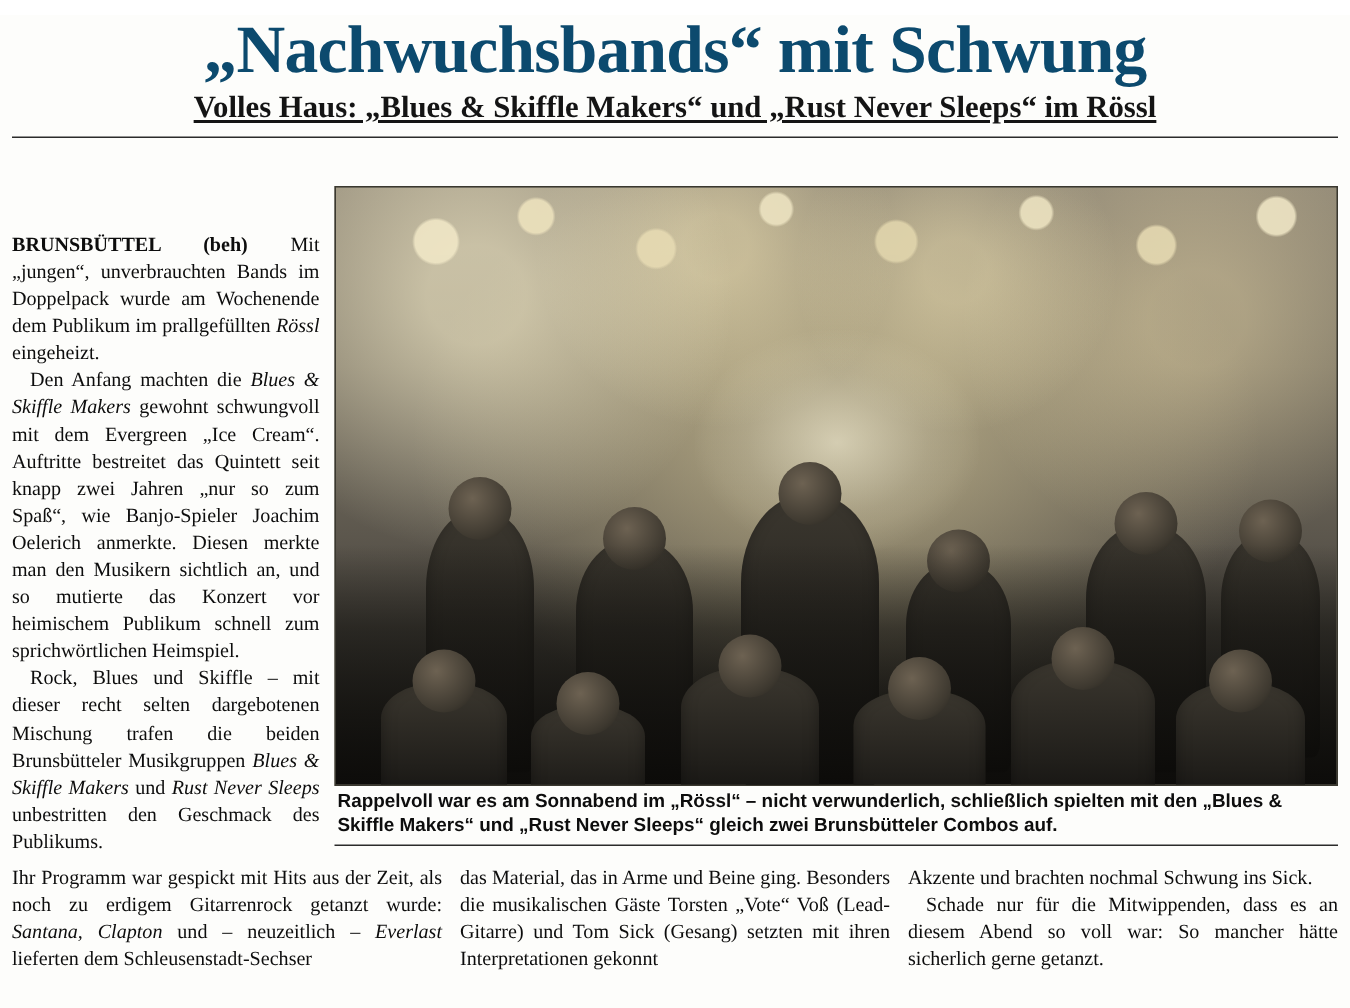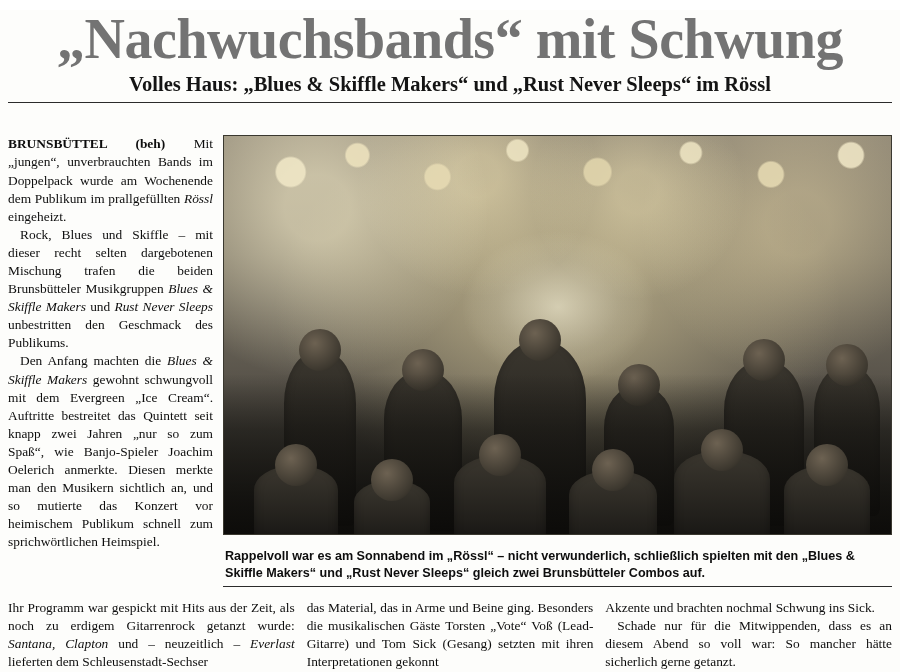--- a/index.html
+++ b/index.html
@@ -20,45 +20,46 @@
     height: 672px;
     background: #fdfdfb;
     box-sizing: border-box;
     padding: 0 8px;
   }
   
   .headline {
     text-align: center;
     font-family: "Liberation Serif", serif;
     font-weight: bold;
-    font-size: 56px;
+    font-size: 45px;
     letter-spacing: -0.5px;
     line-height: 1.05;
     margin: 10px 0 2px 0;
-    color: #737373;
+    color: #0c4a6e;
   }
   .subhead {
     text-align: center;
     font-family: "Liberation Serif", serif;
     font-weight: bold;
     font-size: 20.5px;
     line-height: 1.15;
     margin: 4px 0 6px 0;
     color: #141414;
+    text-decoration: underline;
   }
   .rule {
     border: none;
     border-top: 1.5px solid #2b2b2b;
     margin: 4px 0 6px 0;
   }
   
   .body-wrap {
     display: flex;
     gap: 10px;
-    align-items: flex-start;
+    align-items: flex-end;
     margin-top: 32px;
   }
   .col-left {
     width: 205px;
     flex: 0 0 205px;
     font-size: 13.4px;
     line-height: 1.35;
     text-align: justify;
     hyphens: auto;
   }
@@ -139,21 +140,21 @@
     position: absolute;
     left: 0; right: 0; bottom: 0; height: 160px;
     background: linear-gradient(180deg, rgba(20,19,16,0) 0%, rgba(20,19,16,0.55) 35%, rgba(12,11,9,0.92) 100%);
   }
   
   .caption {
     font-family: "Liberation Sans", sans-serif;
     font-weight: bold;
     font-size: 12.6px;
     line-height: 1.32;
-    padding: 13px 2px 4px 2px;
+    padding: 2px 2px 4px 2px;
     border-bottom: 1.2px solid #2b2b2b;
     margin-bottom: 6px;
   }
   
   .bottom-cols {
     display: flex;
     gap: 12px;
     margin-top: 6px;
   }
   .bcol {
@@ -174,22 +175,22 @@
   <h1 class="headline">„Nachwuchsbands“ mit Schwung</h1>
 
   <h2 class="subhead">Volles Haus: „Blues &amp; Skiffle Makers“ und „Rust Never Sleeps“ im Rössl</h2>
 
   <hr class="rule">
 
   <div class="body-wrap">
 
     <div class="col-left">
       <p class="first lead"><b>BRUNSBÜTTEL (beh)</b> Mit „jungen“, unverbrauchten Bands im Doppelpack wurde am Wochenende dem Publikum im prallgefüllten <span class="it">Rössl</span> eingeheizt.</p>
+      <p>Den Anfang machten die <span class="it">Blues &amp; Skiffle Makers</span> gewohnt schwungvoll mit dem Evergreen „Ice Cream“. Auftritte bestreitet das Quintett seit knapp zwei Jahren „nur so zum Spaß“, wie Banjo-Spieler Joachim Oelerich anmerkte. Diesen merkte man den Musikern sichtlich an, und so mutierte das Konzert vor heimischem Publikum schnell zum sprichwörtlichen Heimspiel.</p>
       <p>Rock, Blues und Skiffle – mit dieser recht selten dargebotenen Mischung trafen die beiden Brunsbütteler Musikgruppen <span class="it">Blues &amp; Skiffle Makers</span> und <span class="it">Rust Never Sleeps</span> unbestritten den Geschmack des Publikums.</p>
-      <p>Den Anfang machten die <span class="it">Blues &amp; Skiffle Makers</span> gewohnt schwungvoll mit dem Evergreen „Ice Cream“. Auftritte bestreitet das Quintett seit knapp zwei Jahren „nur so zum Spaß“, wie Banjo-Spieler Joachim Oelerich anmerkte. Diesen merkte man den Musikern sichtlich an, und so mutierte das Konzert vor heimischem Publikum schnell zum sprichwörtlichen Heimspiel.</p>
     </div>
 
     <div class="photo-col">
       <div class="photo">
         <div class="grain"></div>
         <div class="ceiling"></div>
         <div class="stagelight"></div>
 
         <div class="fig head" style="left:60px;  top:215px; width:72px;  height:175px;"></div>
         <div class="fig head" style="left:160px; top:235px; width:78px;  height:160px;"></div>

